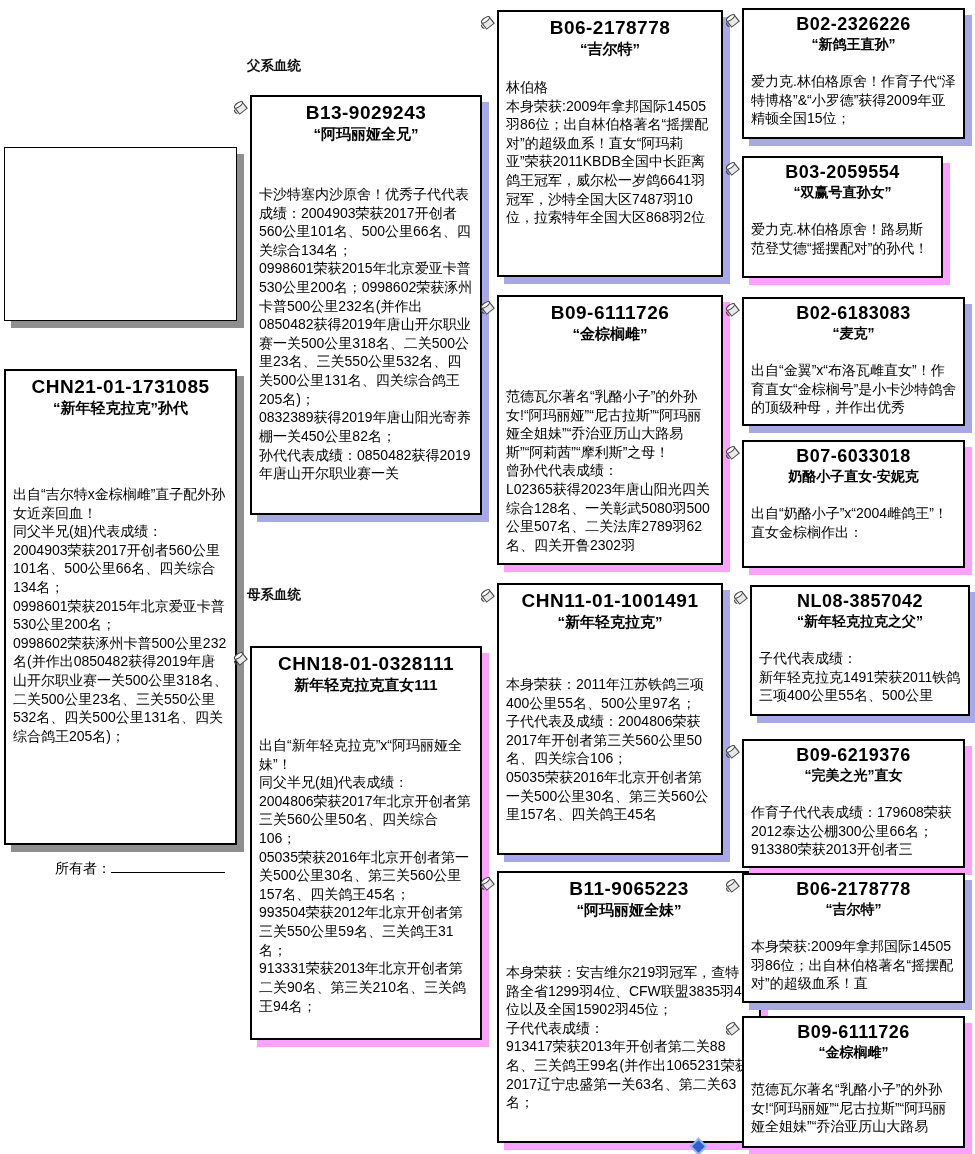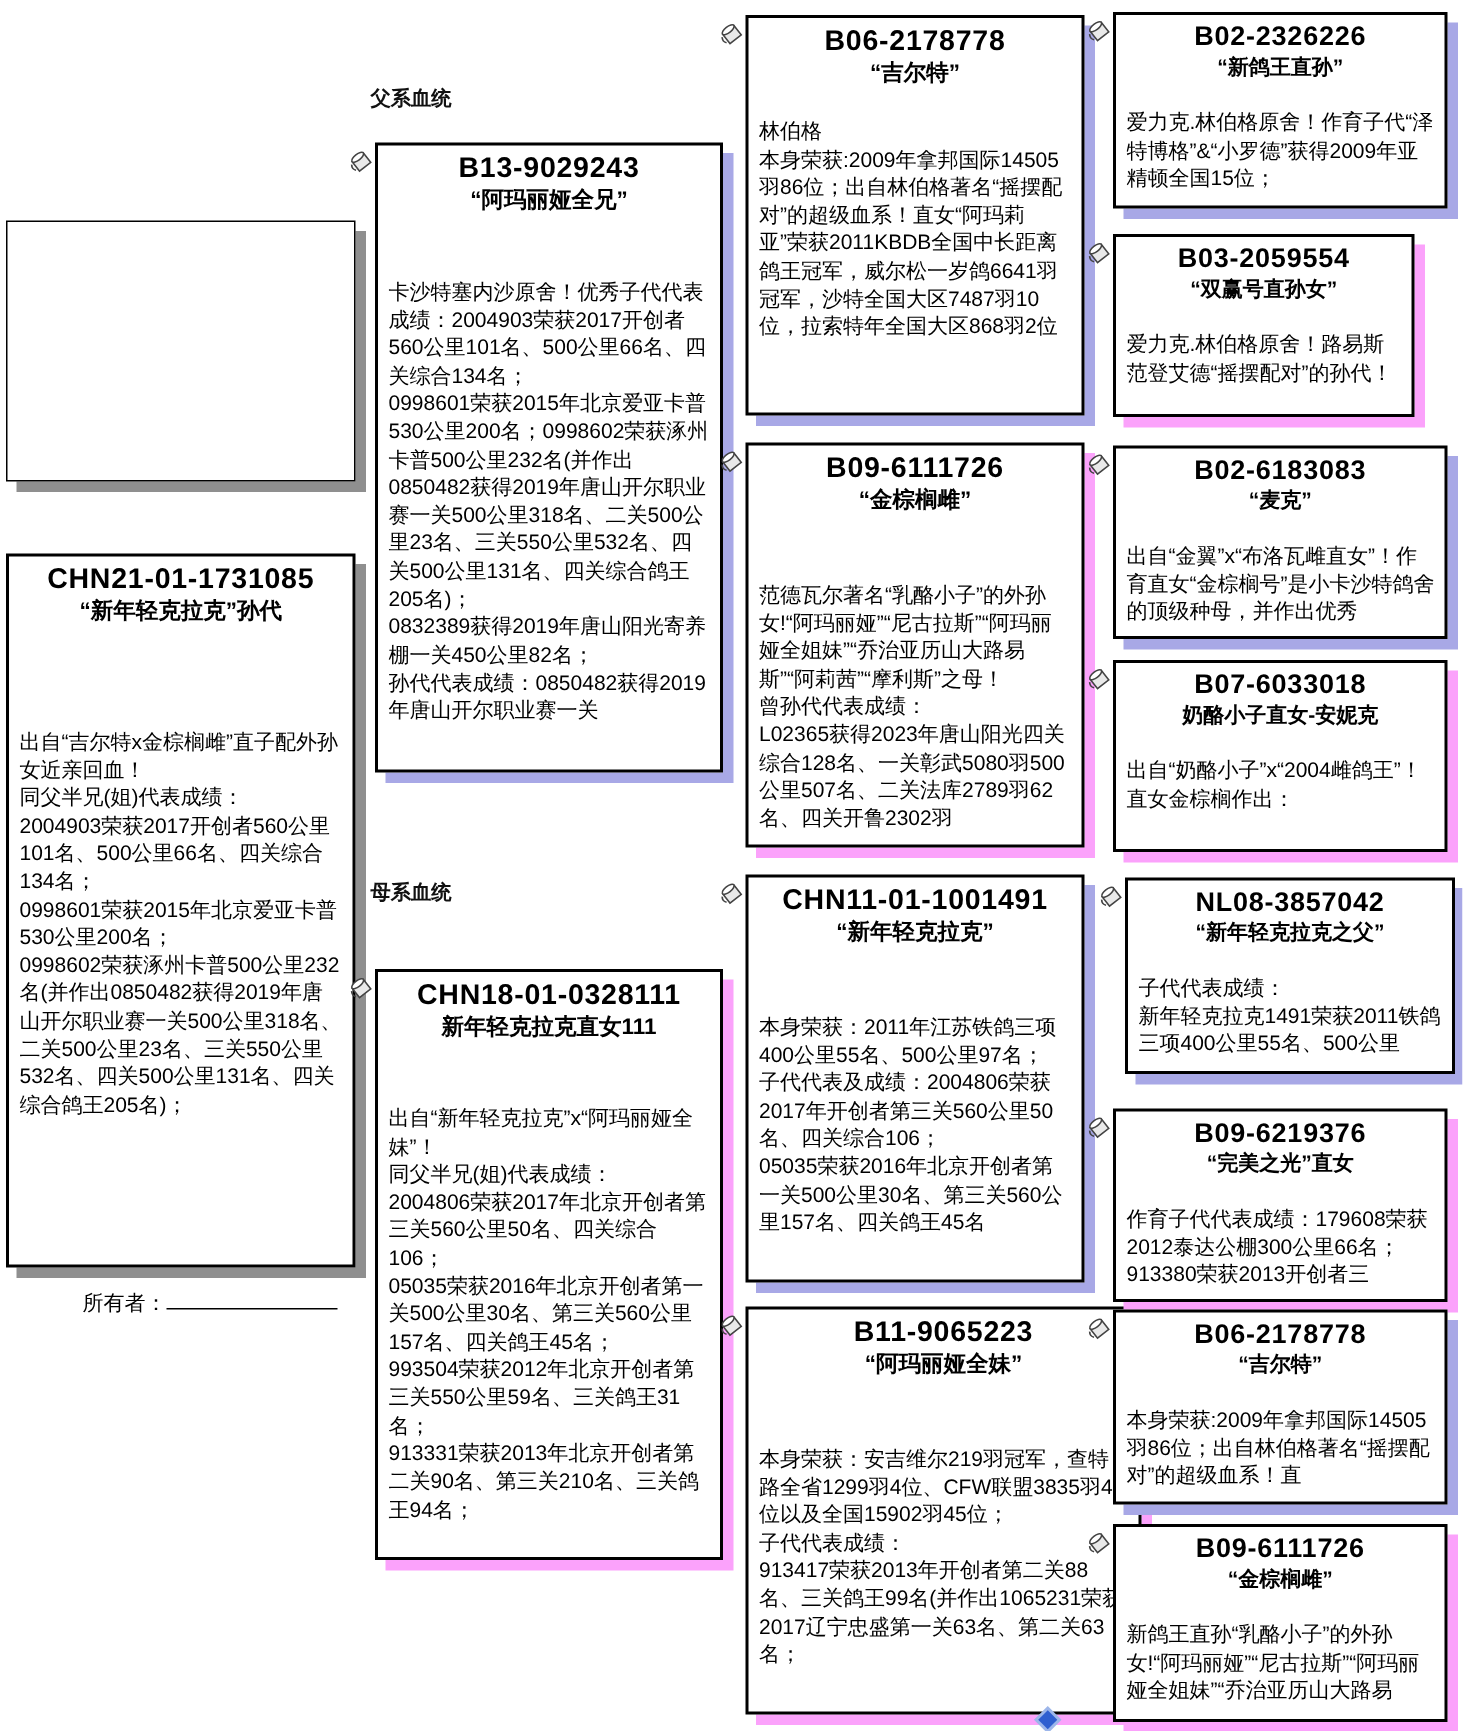--- a/index.html
+++ b/index.html
@@ -299,18 +299,18 @@
       <svg viewBox="0 0 20 20" width="19" height="19">
           <g transform="rotate(-38 10 11)">
             <path d="M3.5 9 Q1.5 11.5 3.5 14" fill="none" stroke="#444" stroke-width="1.2"></path>
             <rect x="5" y="7.5" width="10" height="8.5" fill="#e9e9e9" stroke="#444" stroke-width="1.1"></rect>
             <ellipse cx="10" cy="7.5" rx="5" ry="2.1" fill="#ffffff" stroke="#444" stroke-width="1.1"></ellipse>
           </g>
         </svg>
     </span>
     <div class="box-ring">B09-6111726</div>
     <div class="box-name">“金棕榈雌”</div>
-    <div class="box-body bt62">新鸽王直孙“乳酪小子”的外孙女!“阿玛丽娅”“尼古拉斯”“阿玛丽娅全姐妹”“乔治亚历山大路易</div>
+    <div class="box-body bt62">范德瓦尔著名“乳酪小子”的外孙女!“阿玛丽娅”“尼古拉斯”“阿玛丽娅全姐妹”“乔治亚历山大路易</div>
   </div>
 
   <div class="marker"></div>
 
 </div>
 
 </body></html>

